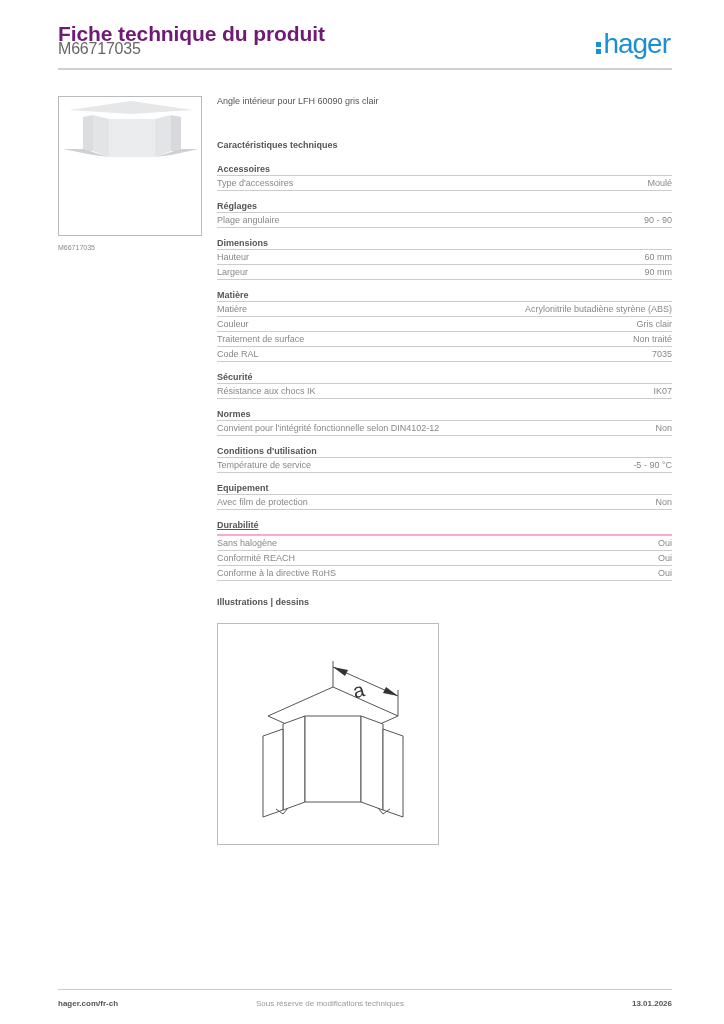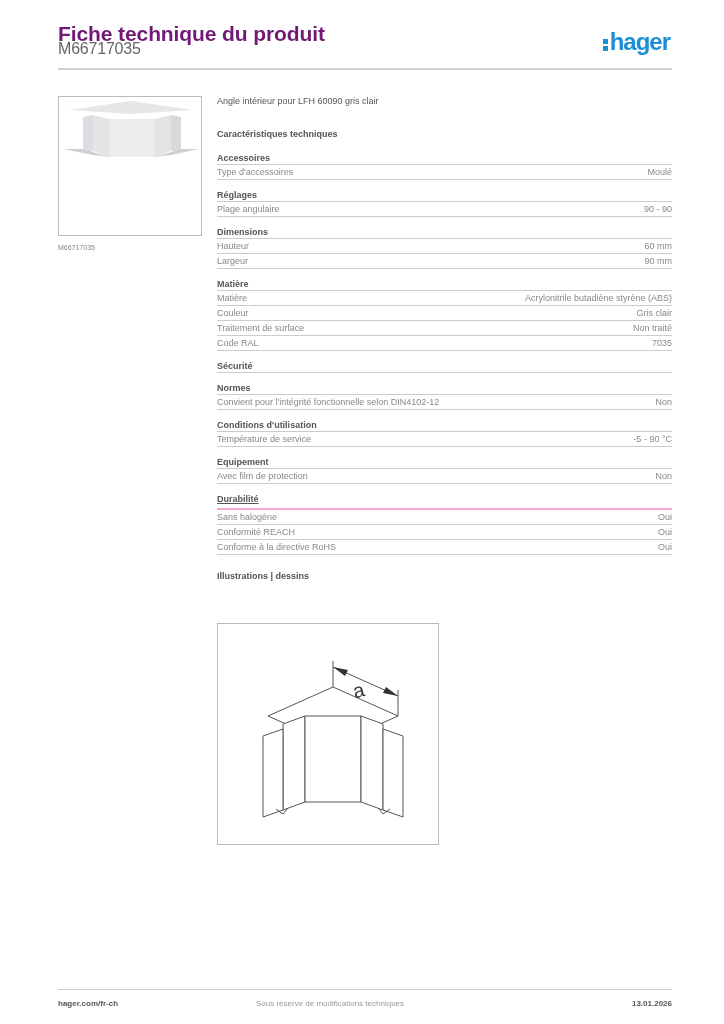--- a/index.html
+++ b/index.html
@@ -2,34 +2,34 @@
 <html><head>
   <meta charset="utf-8">
   <style>
     * { box-sizing: border-box; margin: 0; padding: 0; }
     html, body { width: 724px; height: 1024px; background: #ffffff; }
     body { position: relative; font-family: "Liberation Sans", sans-serif; color: #555; overflow: hidden; }
 
     .header { position: absolute; left: 58px; top: 20px; width: 614px; height: 48px; }
     .doc-title { position: absolute; left: 0; top: 2px; font-size: 21px; font-weight: bold; color: #701a75; letter-spacing: -0.1px; }
     .doc-ref { position: absolute; left: 0; top: 20px; font-size: 16px; color: #666; letter-spacing: -0.2px; }
-    .logo { position: absolute; right: 2px; top: 8px; font-size: 24px; font-weight: bold; color: #1a8fd4; letter-spacing: -1px; }
+    .logo { position: absolute; right: 2px; top: 8px; font-size: 28px; font-weight: normal; color: #1a8fd4; letter-spacing: -1px; }
     .logo .dots { display: inline-block; width: 5px; height: 14px; position: relative; margin-right: 2px; vertical-align: -1px; }
     .logo .dots::before, .logo .dots::after { content: ""; position: absolute; left: 0; width: 5px; height: 5px; background: #1a8fd4; }
     .logo .dots::before { top: 2px; }
     .logo .dots::after { top: 9px; }
     .header-rule { position: absolute; left: 58px; top: 68px; width: 614px; height: 2px; background: #d0d0d0; }
 
     .product-image { position: absolute; left: 58px; top: 96px; width: 144px; height: 140px; border: 1px solid #bbb; background: #fff; }
     .product-image svg { position: absolute; left: 0; top: 0; }
     .product-caption { position: absolute; left: 58px; top: 244px; font-size: 7px; color: #888; }
 
     .main { position: absolute; left: 217px; top: 96px; width: 455px; }
     .product-name { font-size: 9px; font-weight: normal; color: #555; height: 20px; line-height: 10px; }
-    .tech-heading { font-size: 9px; font-weight: bold; color: #555; margin-top: 13px; height: 23px; line-height: 10px; }
+    .tech-heading { font-size: 9px; font-weight: bold; color: #555; margin-top: 24px; height: 23px; line-height: 10px; }
 
     .group { margin-bottom: 9px; }
     .group-title { font-size: 9px; font-weight: bold; color: #555; line-height: 12px; height: 13px; border-bottom: 1px solid #ccc; }
     .group-title.thick { border-bottom: 2px solid #f9a8d4; text-decoration: underline; }
     .row { display: flex; justify-content: space-between; font-size: 9px; color: #888; line-height: 13px; height: 15px; border-bottom: 1px solid #ccc; padding-top: 1px; gap: 21px; }
     .row .val { text-align: right; }
 
     .illus-title { font-size: 9px; font-weight: bold; color: #555; margin-top: 16px; }
     .illus-box { position: absolute; left: 217px; top: 623px; width: 222px; height: 222px; border: 1px solid #bbb; background: #fff; }
 
@@ -109,20 +109,24 @@
         <span class="val">Non traité</span>
       </div>
     <div class="row">
         <span>Code RAL</span>
         <span class="val">7035</span>
       </div>
   </div>
 
   <div class="group">
     <div class="group-title">Sécurité</div>
+    <div class="row">
+        <span>Résistance aux chocs IK</span>
+        <span class="val">IK07</span>
+      </div>
   </div>
 
   <div class="group">
     <div class="group-title">Normes</div>
     <div class="row">
         <span>Convient pour l'intégrité fonctionnelle selon DIN4102-12</span>
         <span class="val">Non</span>
       </div>
   </div>
 

